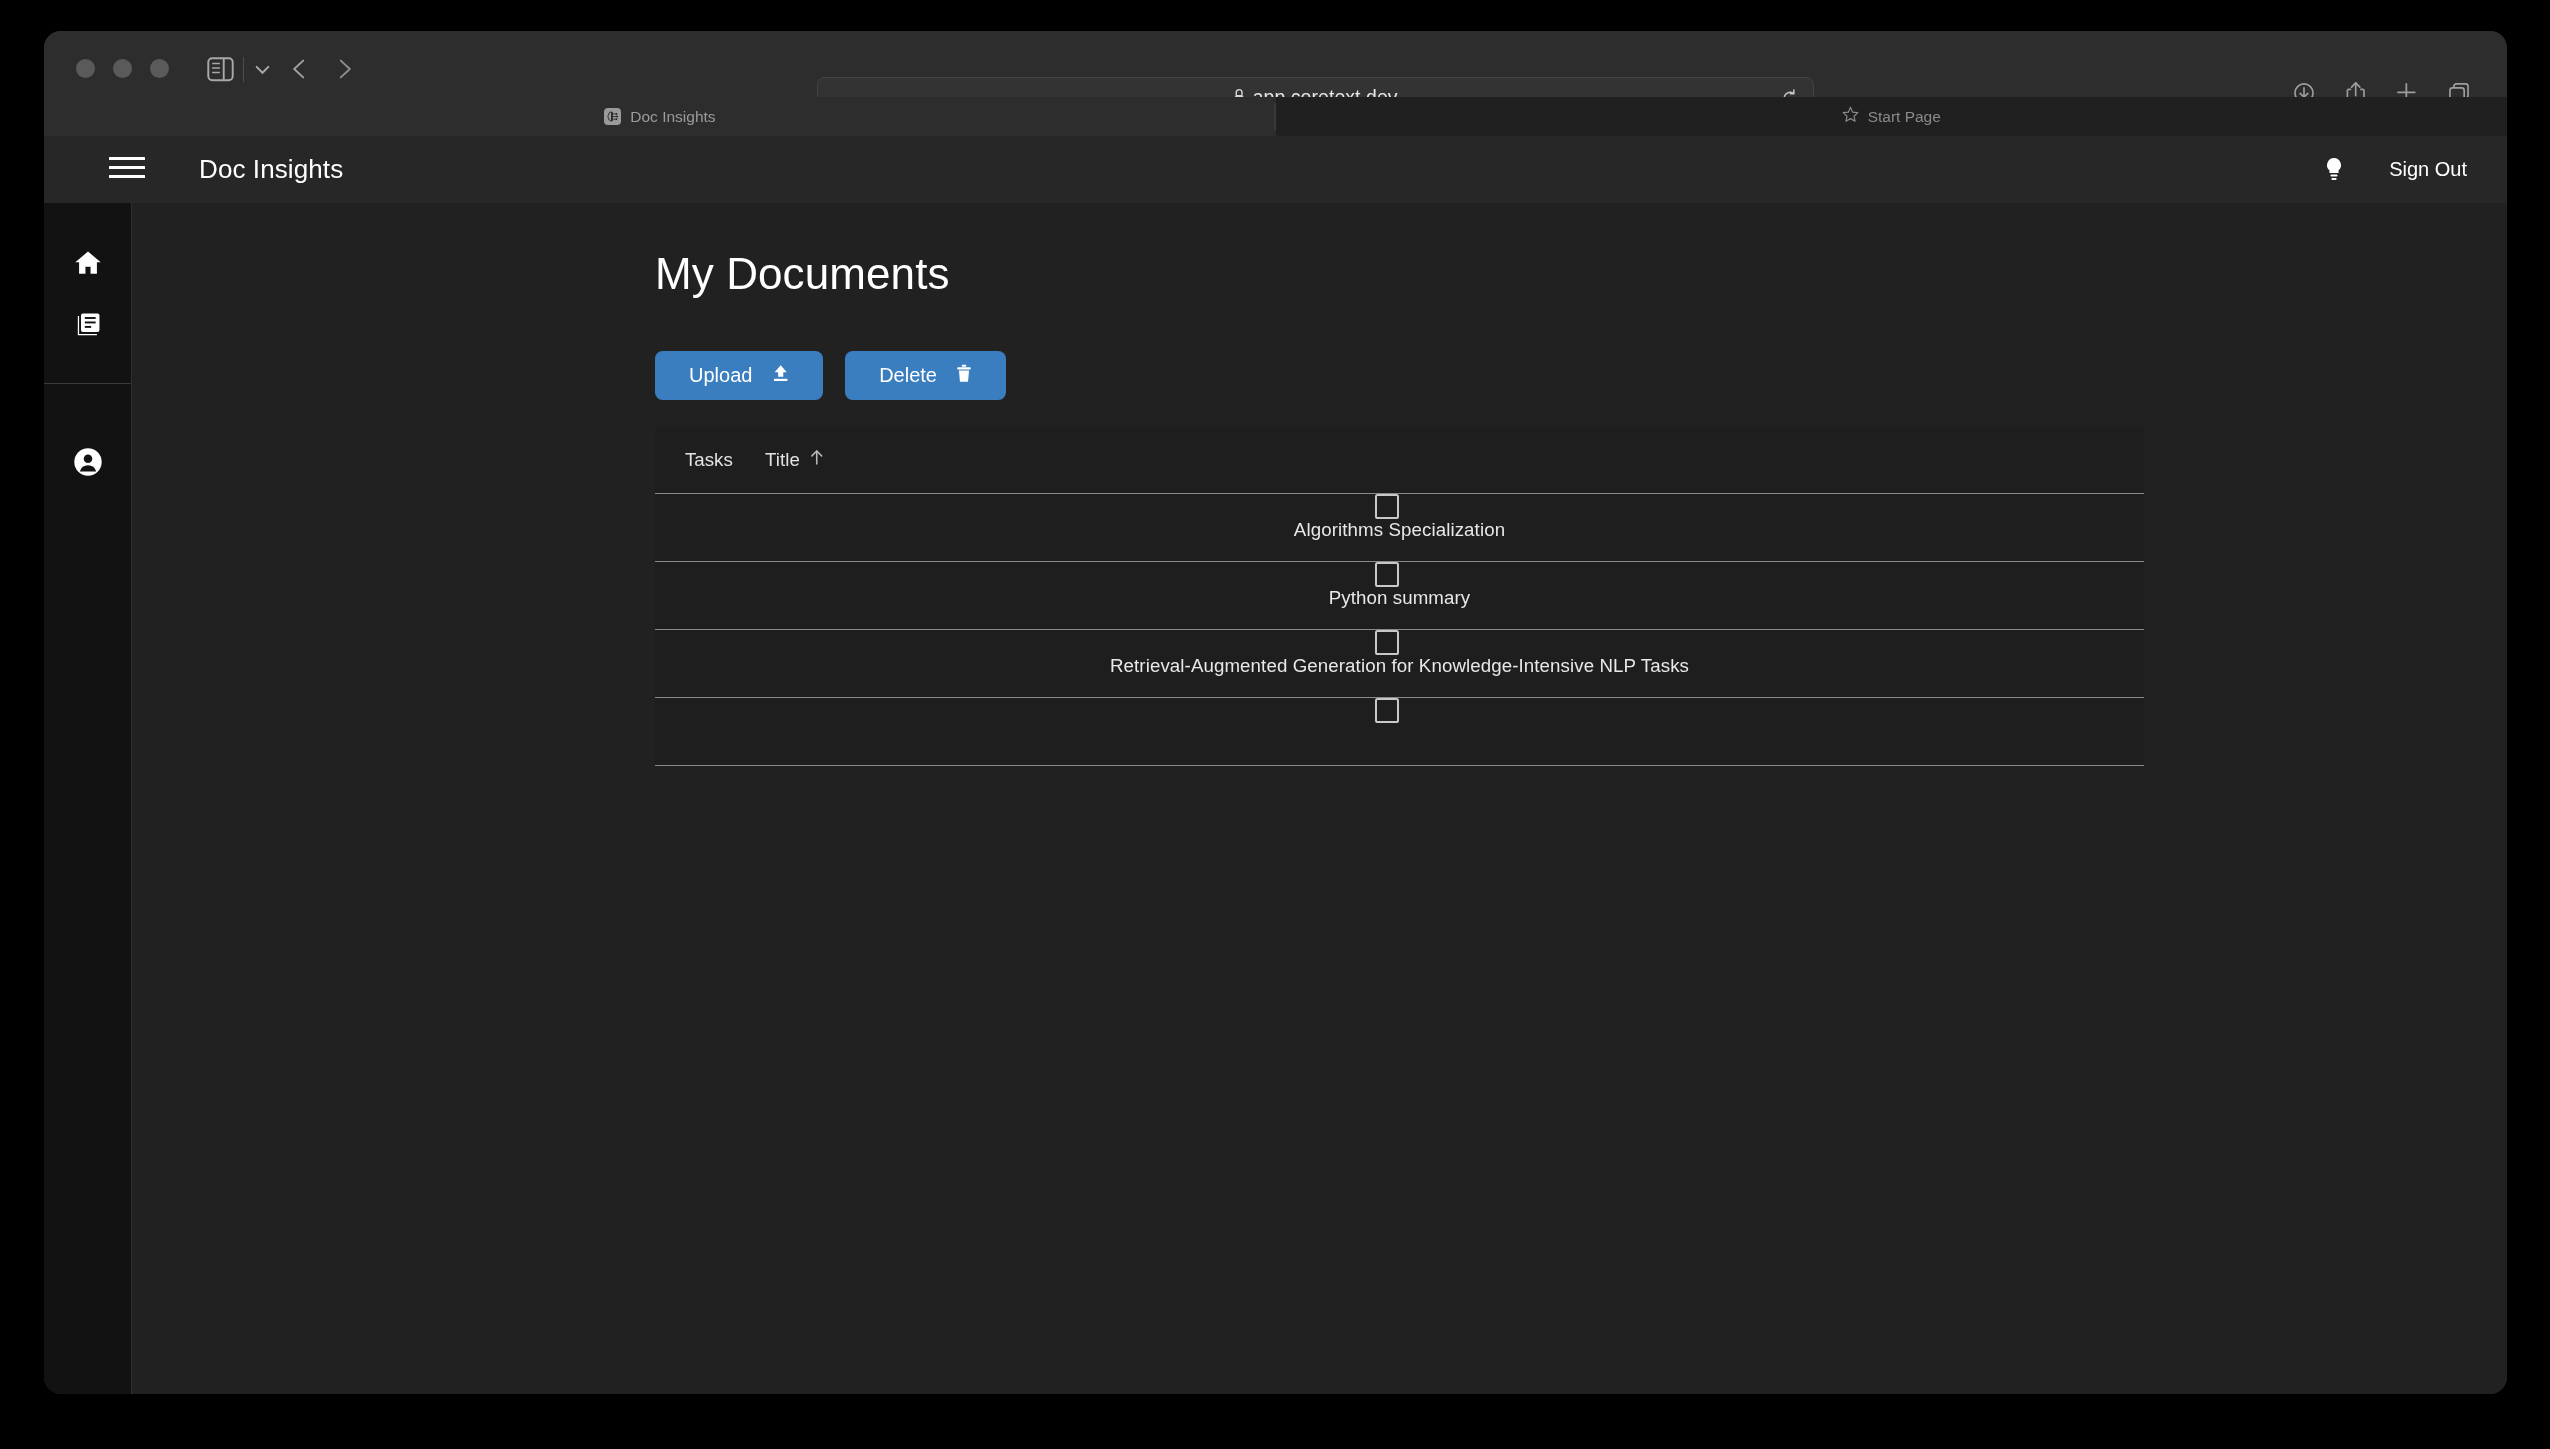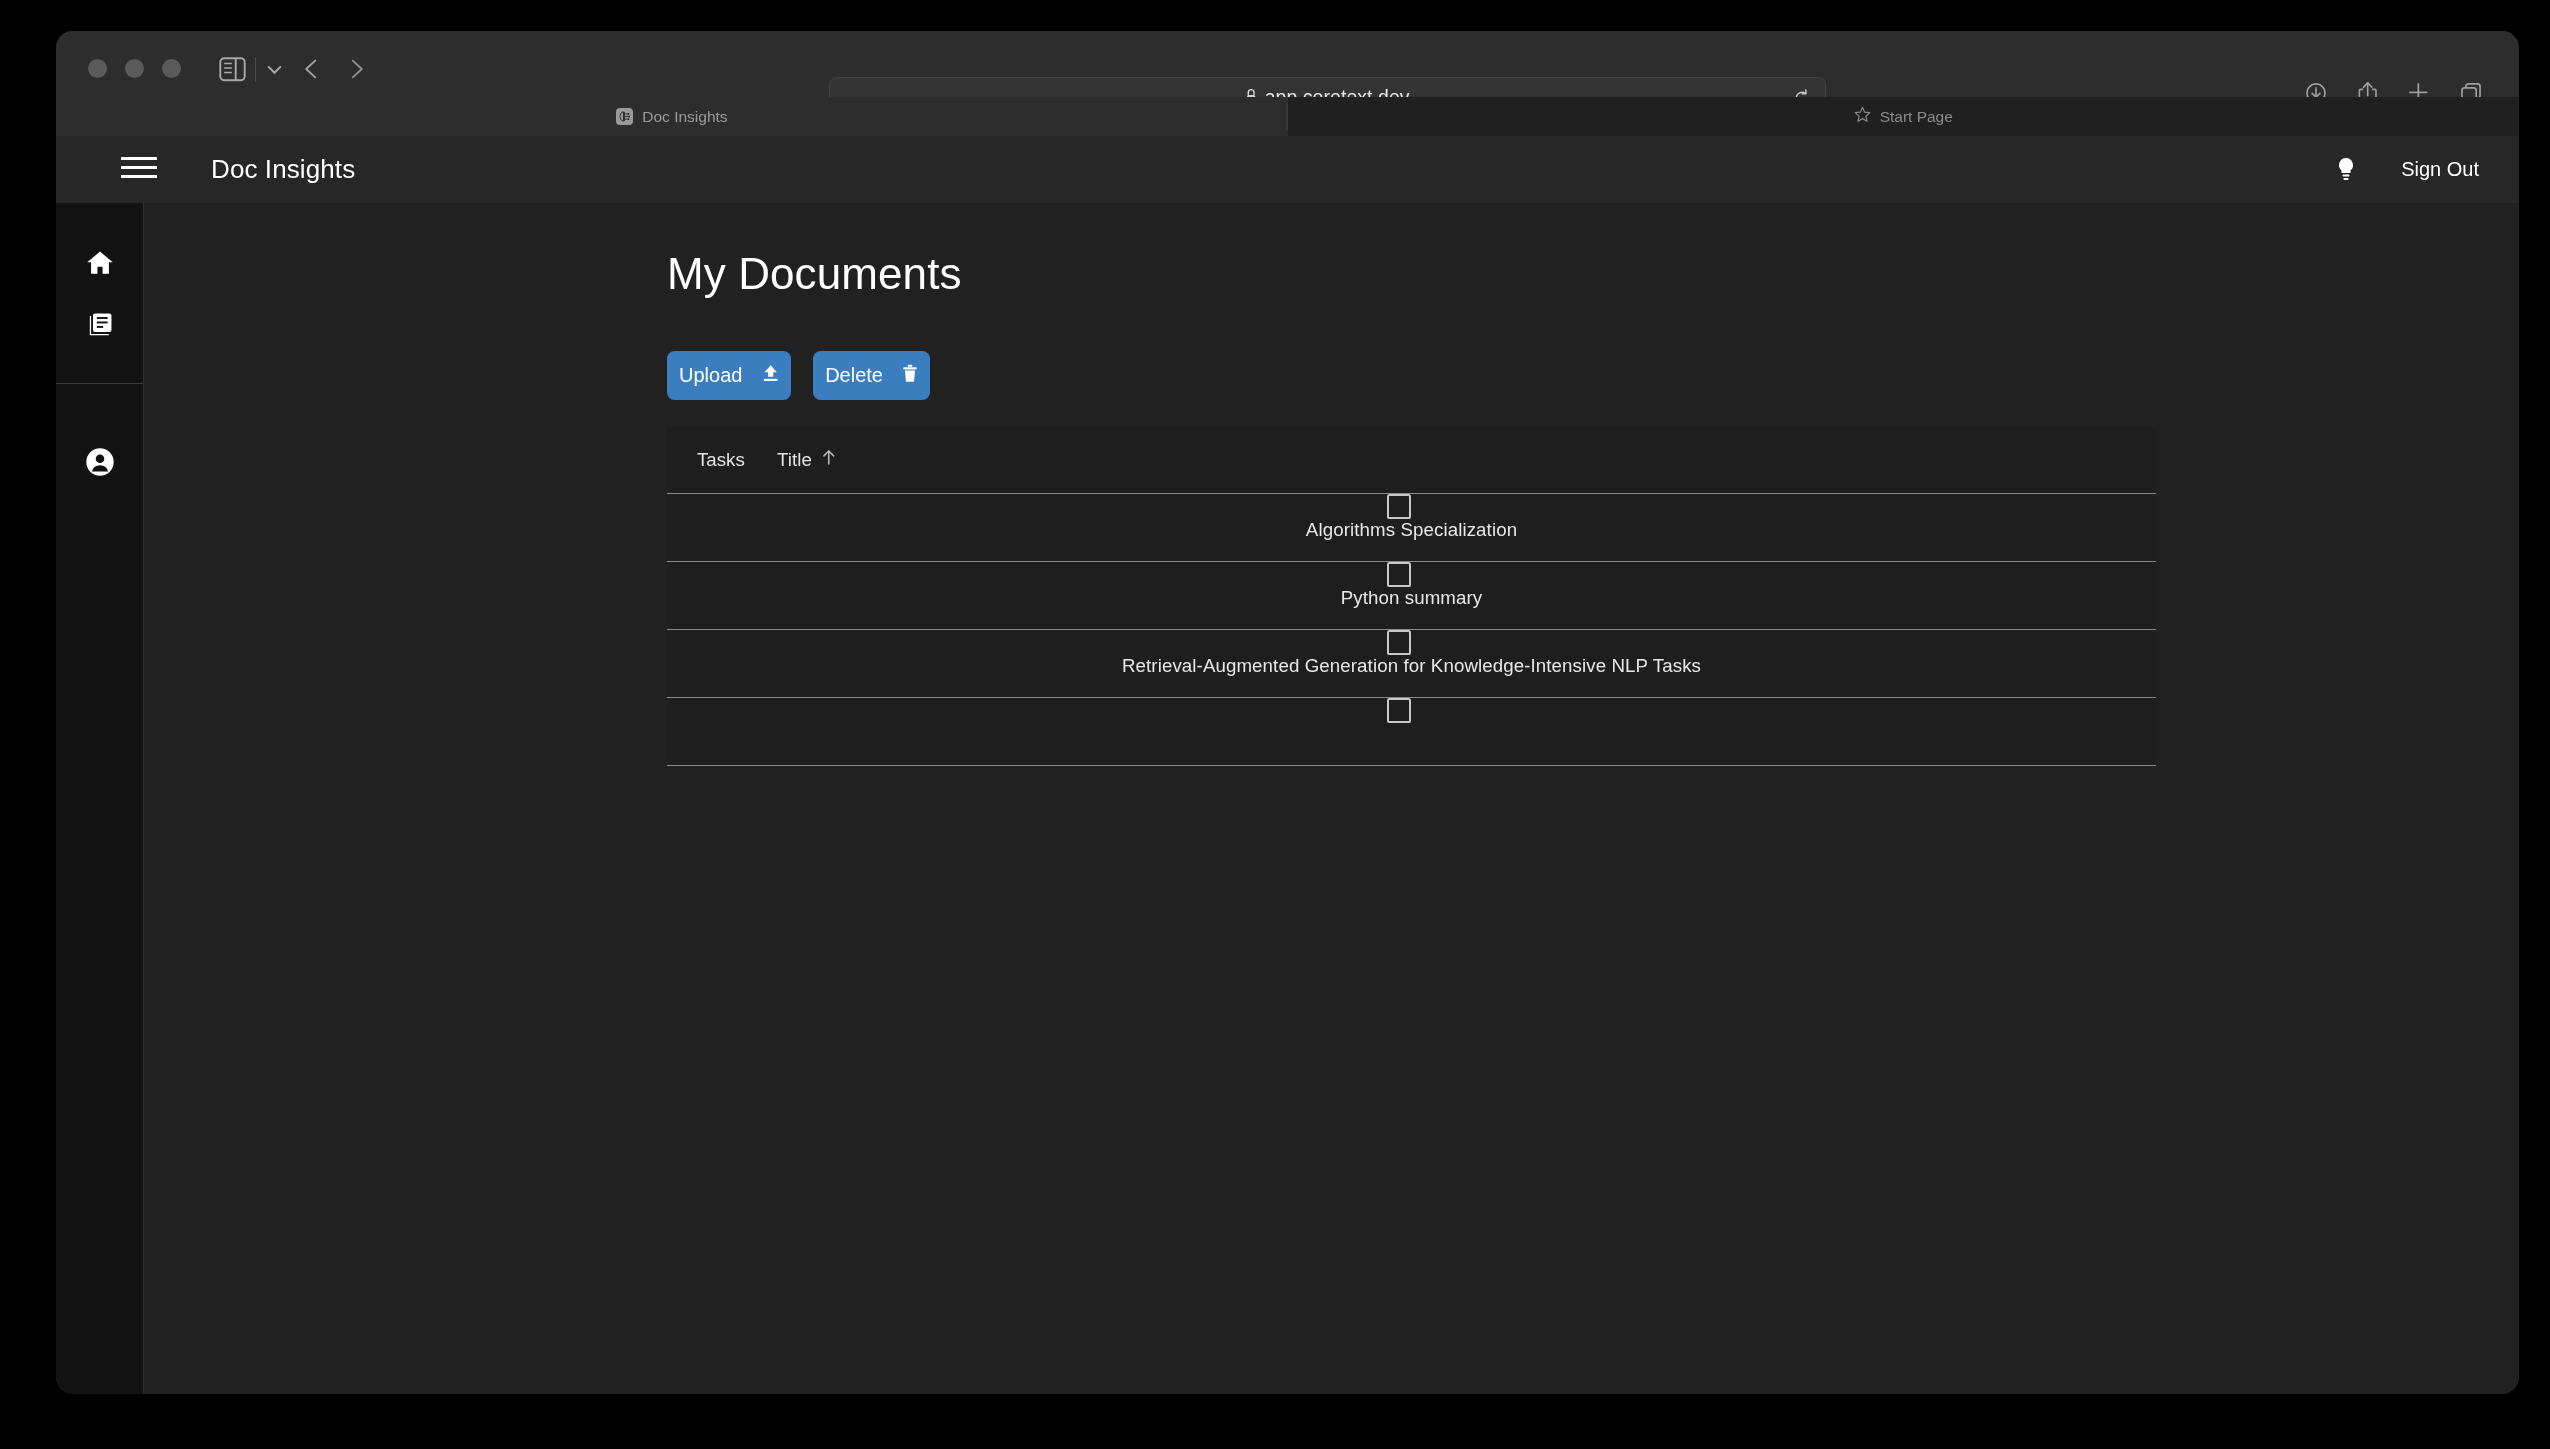--- a/index.html
+++ b/index.html
@@ -6,21 +6,21 @@
   html, body {
     width:2550px; height:1449px;
     background:#000;
     font-family:"Liberation Sans", sans-serif;
     overflow:hidden;
   }
 
   
   #window {
     position:absolute;
-    left:56px; top:31px;
+    left:44px; top:31px;
     width:2463px; height:1363px;
     background:#2b2b2b;
     border-radius:17px;
     overflow:hidden;
   }
 
   
   #toolbar {
     position:relative;
     height:66px;
@@ -101,21 +101,21 @@
   #content { flex:1; background:#212121; position:relative; }
 
   
   #page { padding:46px 0 0 523px; }
   #page-title { color:#fff; font-size:44px; font-weight:400; letter-spacing:0.1px; }
 
   #btnrow { margin-top:52px; display:flex; gap:22px; }
   .btn {
     background:#3a7ebf; color:#fff;
     border:none; border-radius:7.7px;
-    height:49px; padding:0 12px;
+    height:49px; padding:0 34px;
     font-size:20px; font-family:"Liberation Sans", sans-serif;
     display:flex; align-items:center; gap:19.4px;
     cursor:pointer;
   }
 
   #doc-table {
     margin-top:27px;
     width:1489px;
     background:#1e1e1e;
   }

